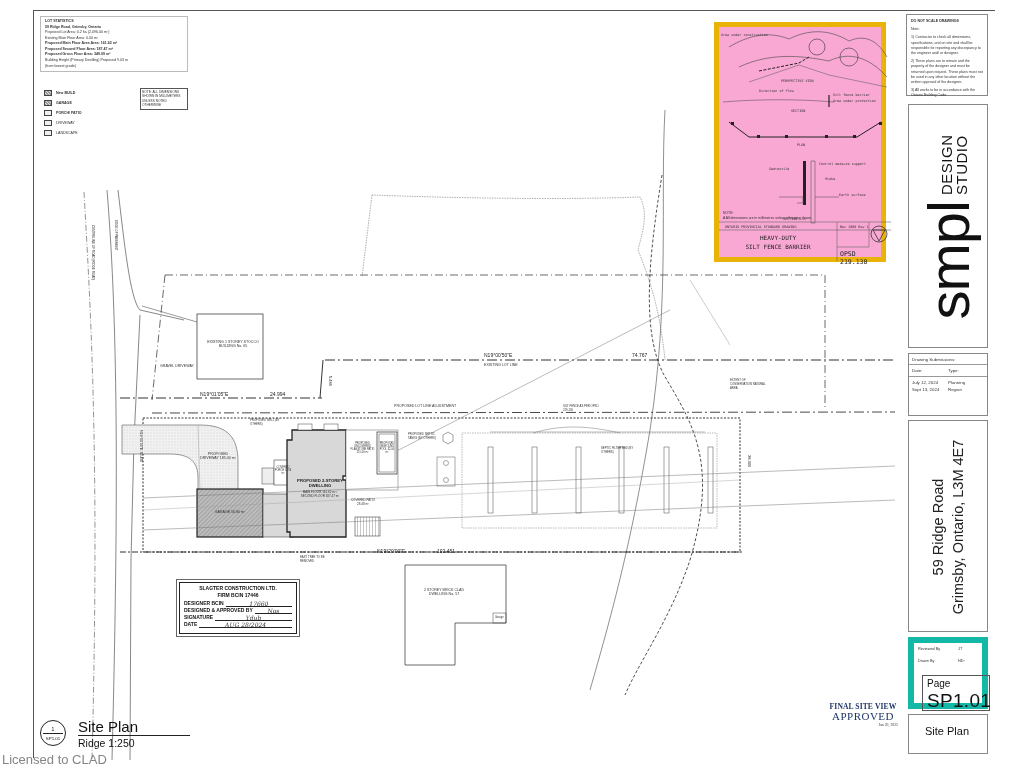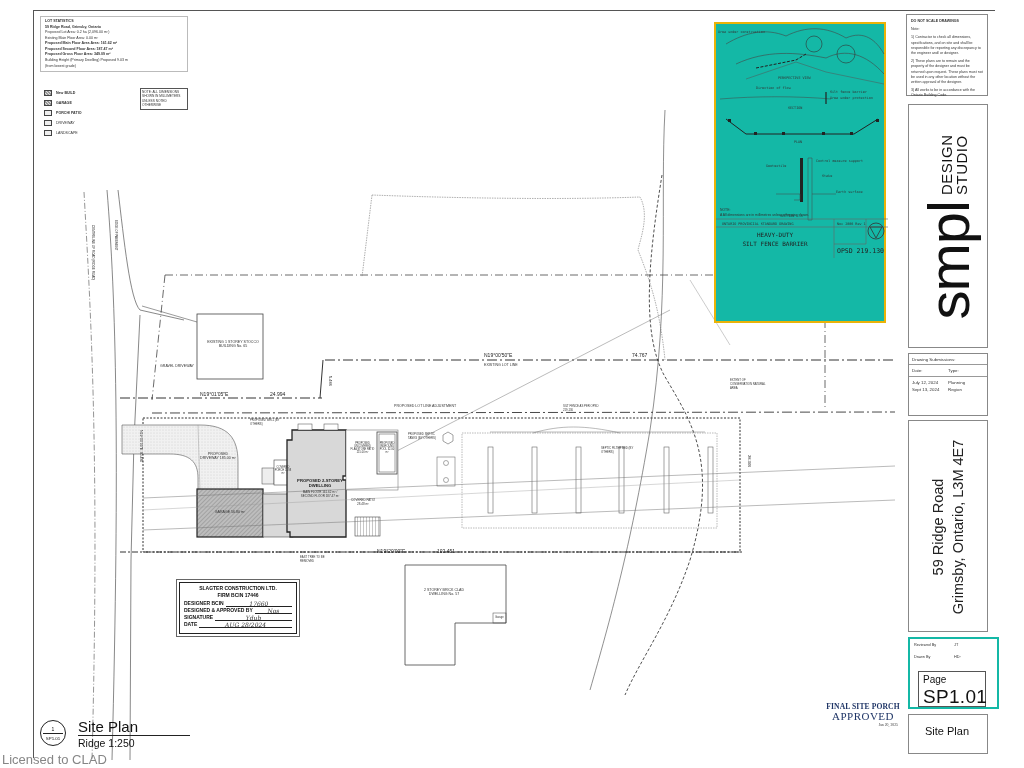--- a/index.html
+++ b/index.html
@@ -39,31 +39,31 @@
   .submissions .hd { padding: 3px 3px 2px; border-bottom: 1px solid #999; }
   .submissions .cols { display: flex; padding: 3px 3px; border-bottom: 1px solid #999; }
   .submissions .cols span { flex: 1; }
   .submissions .r { display: flex; padding: 0 3px; line-height: 1.5; }
   .submissions .r span { flex: 1; }
   .submissions .body { padding-top: 3px; }
 
   .address-box { position: absolute; left: 908px; top: 420px; width: 80px; height: 212px; border: 1px solid #888; }
   .address-rot { position: absolute; left: 40px; top: 106px; transform: translate(-50%,-50%) rotate(-90deg); white-space: nowrap; text-align: center; font-size: 14.5px; line-height: 1.35; color: #222; }
 
-  .info-box { position: absolute; left: 908px; top: 637px; width: 91px; height: 72px; border: 2px solid #14b8a6; font-size: 3.8px; color: #333; }
+  .info-box { position: absolute; left: 908px; top: 637px; width: 80px; height: 72px; border: 6px solid #14b8a6; font-size: 3.8px; color: #333; }
   .info-box .ir { position: absolute; left: 4px; }
   .info-box .iv { position: absolute; left: 44px; }
   .page-box { position: absolute; left: 8px; top: 32px; width: 68px; height: 36px; border: 1px solid #555; }
   .page-box .pl { position: absolute; left: 4px; top: 2px; font-size: 10px; color: #111; }
   .page-box .pn { position: absolute; left: 4px; top: 14px; font-size: 19px; color: #111; letter-spacing: 0.3px; }
 
   .title-box { position: absolute; left: 908px; top: 714px; width: 80px; height: 40px; border: 1px solid #888; }
   .title-box span { position: absolute; left: 16px; top: 10px; font-size: 11px; color: #111; }
 
-  .silt-detail { position: absolute; left: 714px; top: 22px; width: 172px; height: 301px; border: 2px solid #eab308; background: #14b8a6; }
+  .silt-detail { position: absolute; left: 714px; top: 22px; width: 172px; height: 240px; border: 5px solid #eab308; background: #f9a8d4; }
   .silt-detail svg { position: absolute; left: 0; top: 0; width: 172px; height: 234px; }
   .silt-title1 { position: absolute; left: 0; top: 207px; width: 118px; text-align: center; font-family: "DejaVu Sans Mono", monospace; font-size: 6px; color: #222; }
   .silt-title2 { position: absolute; left: 0; top: 216px; width: 118px; text-align: center; font-family: "DejaVu Sans Mono", monospace; font-size: 6px; color: #222; }
   .silt-code { position: absolute; left: 121px; top: 223px; font-family: "DejaVu Sans Mono", monospace; font-size: 6.5px; color: #222; }
   .silt-std { position: absolute; left: 6px; top: 198px; font-family: "DejaVu Sans Mono", monospace; font-size: 3.4px; color: #333; }
   .silt-note { position: absolute; left: 4px; top: 184px; font-size: 3.4px; color: #333; line-height: 1.4; }
   .silt-lbl { position: absolute; font-size: 3.4px; color: #333; font-family: "DejaVu Sans Mono", monospace; }
 
   .stamp { position: absolute; left: 176px; top: 579px; width: 124px; height: 58px; border: 1px solid #666; padding: 2px; }
   .stamp-inner { width: 100%; height: 100%; border: 1px solid #222; padding: 2px 4px; font-size: 5px; color: #111; font-weight: bold; }
@@ -398,20 +398,20 @@
     <div class="bubble">
       <span class="n">1</span>
       <span class="line"></span>
       <span class="s">SP1.01</span>
     </div>
     <div class="t">Site Plan</div>
     <div class="sc">Ridge 1:250</div>
   </div>
 
   <div class="approved">
-    <div class="a1">FINAL SITE PORCH</div>
+    <div class="a1">FINAL SITE VIEW</div>
     <div class="a2">APPROVED</div>
     <div class="a3">Jan 20, 2025</div>
   </div>
 
   <div class="licensed">Licensed to CLAD</div>
 
 </div>
 
 </body></html>

